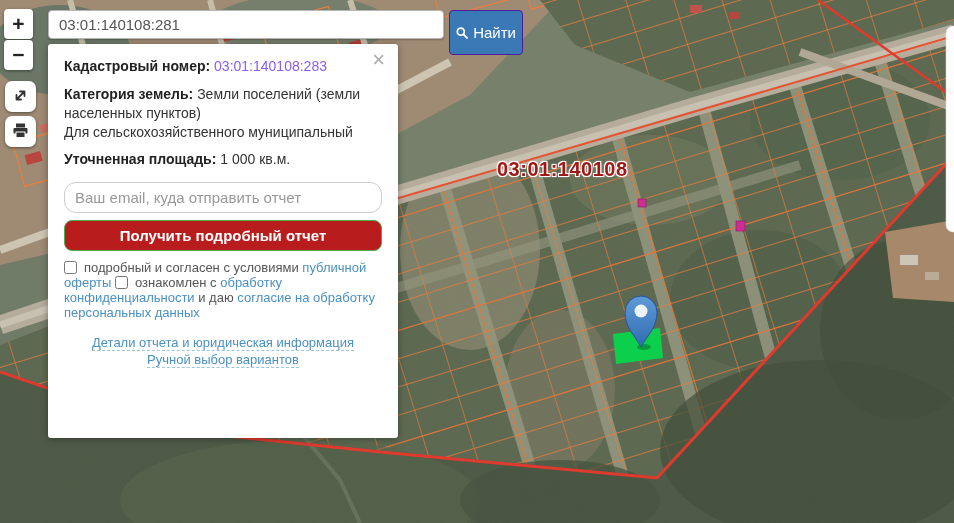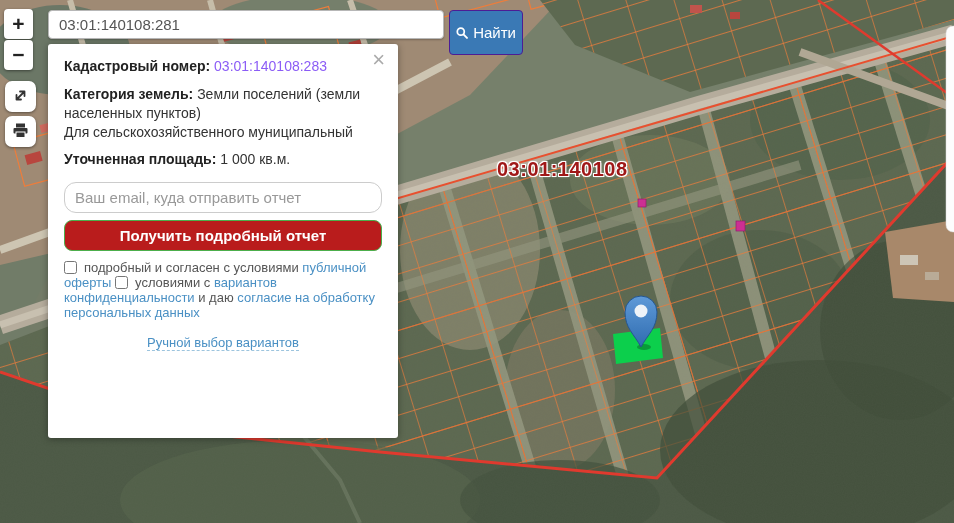--- a/index.html
+++ b/index.html
@@ -264,22 +264,23 @@
 
     <button class="submit-btn">Получить подробный отчет</button>
 
     <div class="cbx-block">
       <label class="cbx-row">
         <input type="checkbox" style="">
         <span>подробный и согласен с условиями </span><a class="blue-link">публичной оферты</a>
       </label>
       <label class="cbx-row">
         <input type="checkbox" style="">
-        <span>условиями с </span><a class="blue-link">вариантов конфиденциальности</a><span> и даю </span><a class="blue-link">согласие на обработку персональных данных</a>
+        <span>ознакомлен с </span><a class="blue-link">обработку конфиденциальности</a><span> и даю </span><a class="blue-link">согласие на обработку персональных данных</a>
       </label>
     </div>
 
     <div class="flinks">
+      <div><a>Детали отчета и юридическая информация</a></div>
       <div><a>Ручной выбор вариантов</a></div>
     </div>
   </div>
 
 </div>
 
 </body></html>

